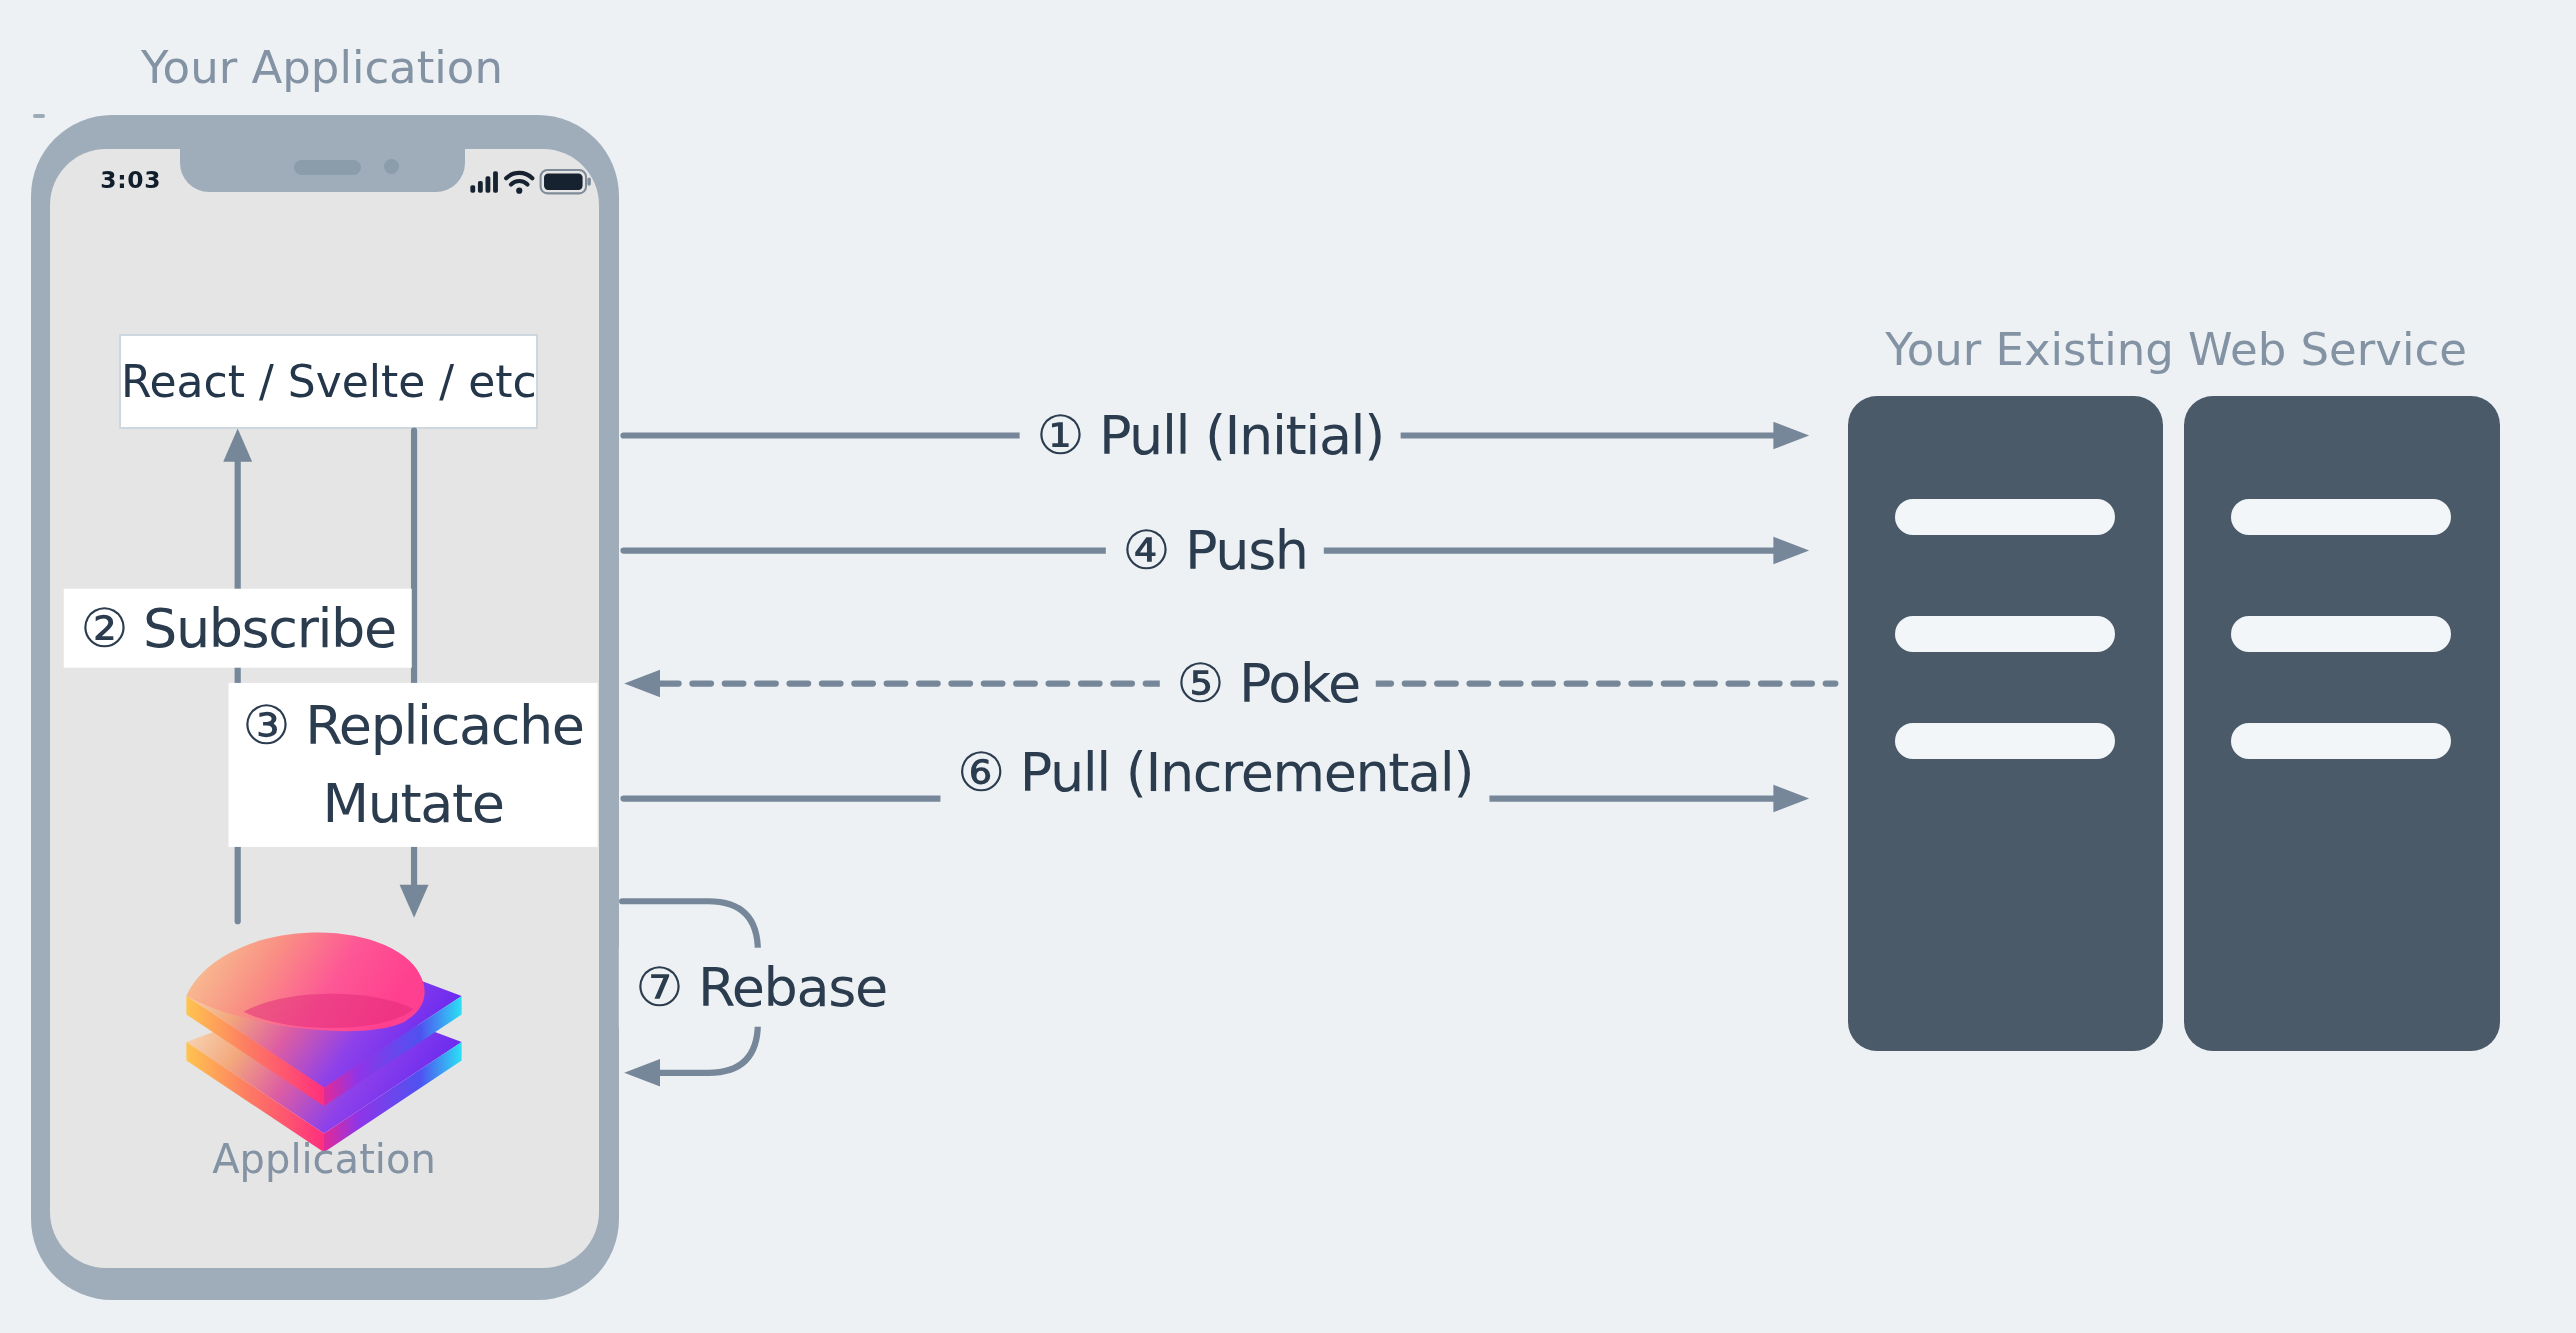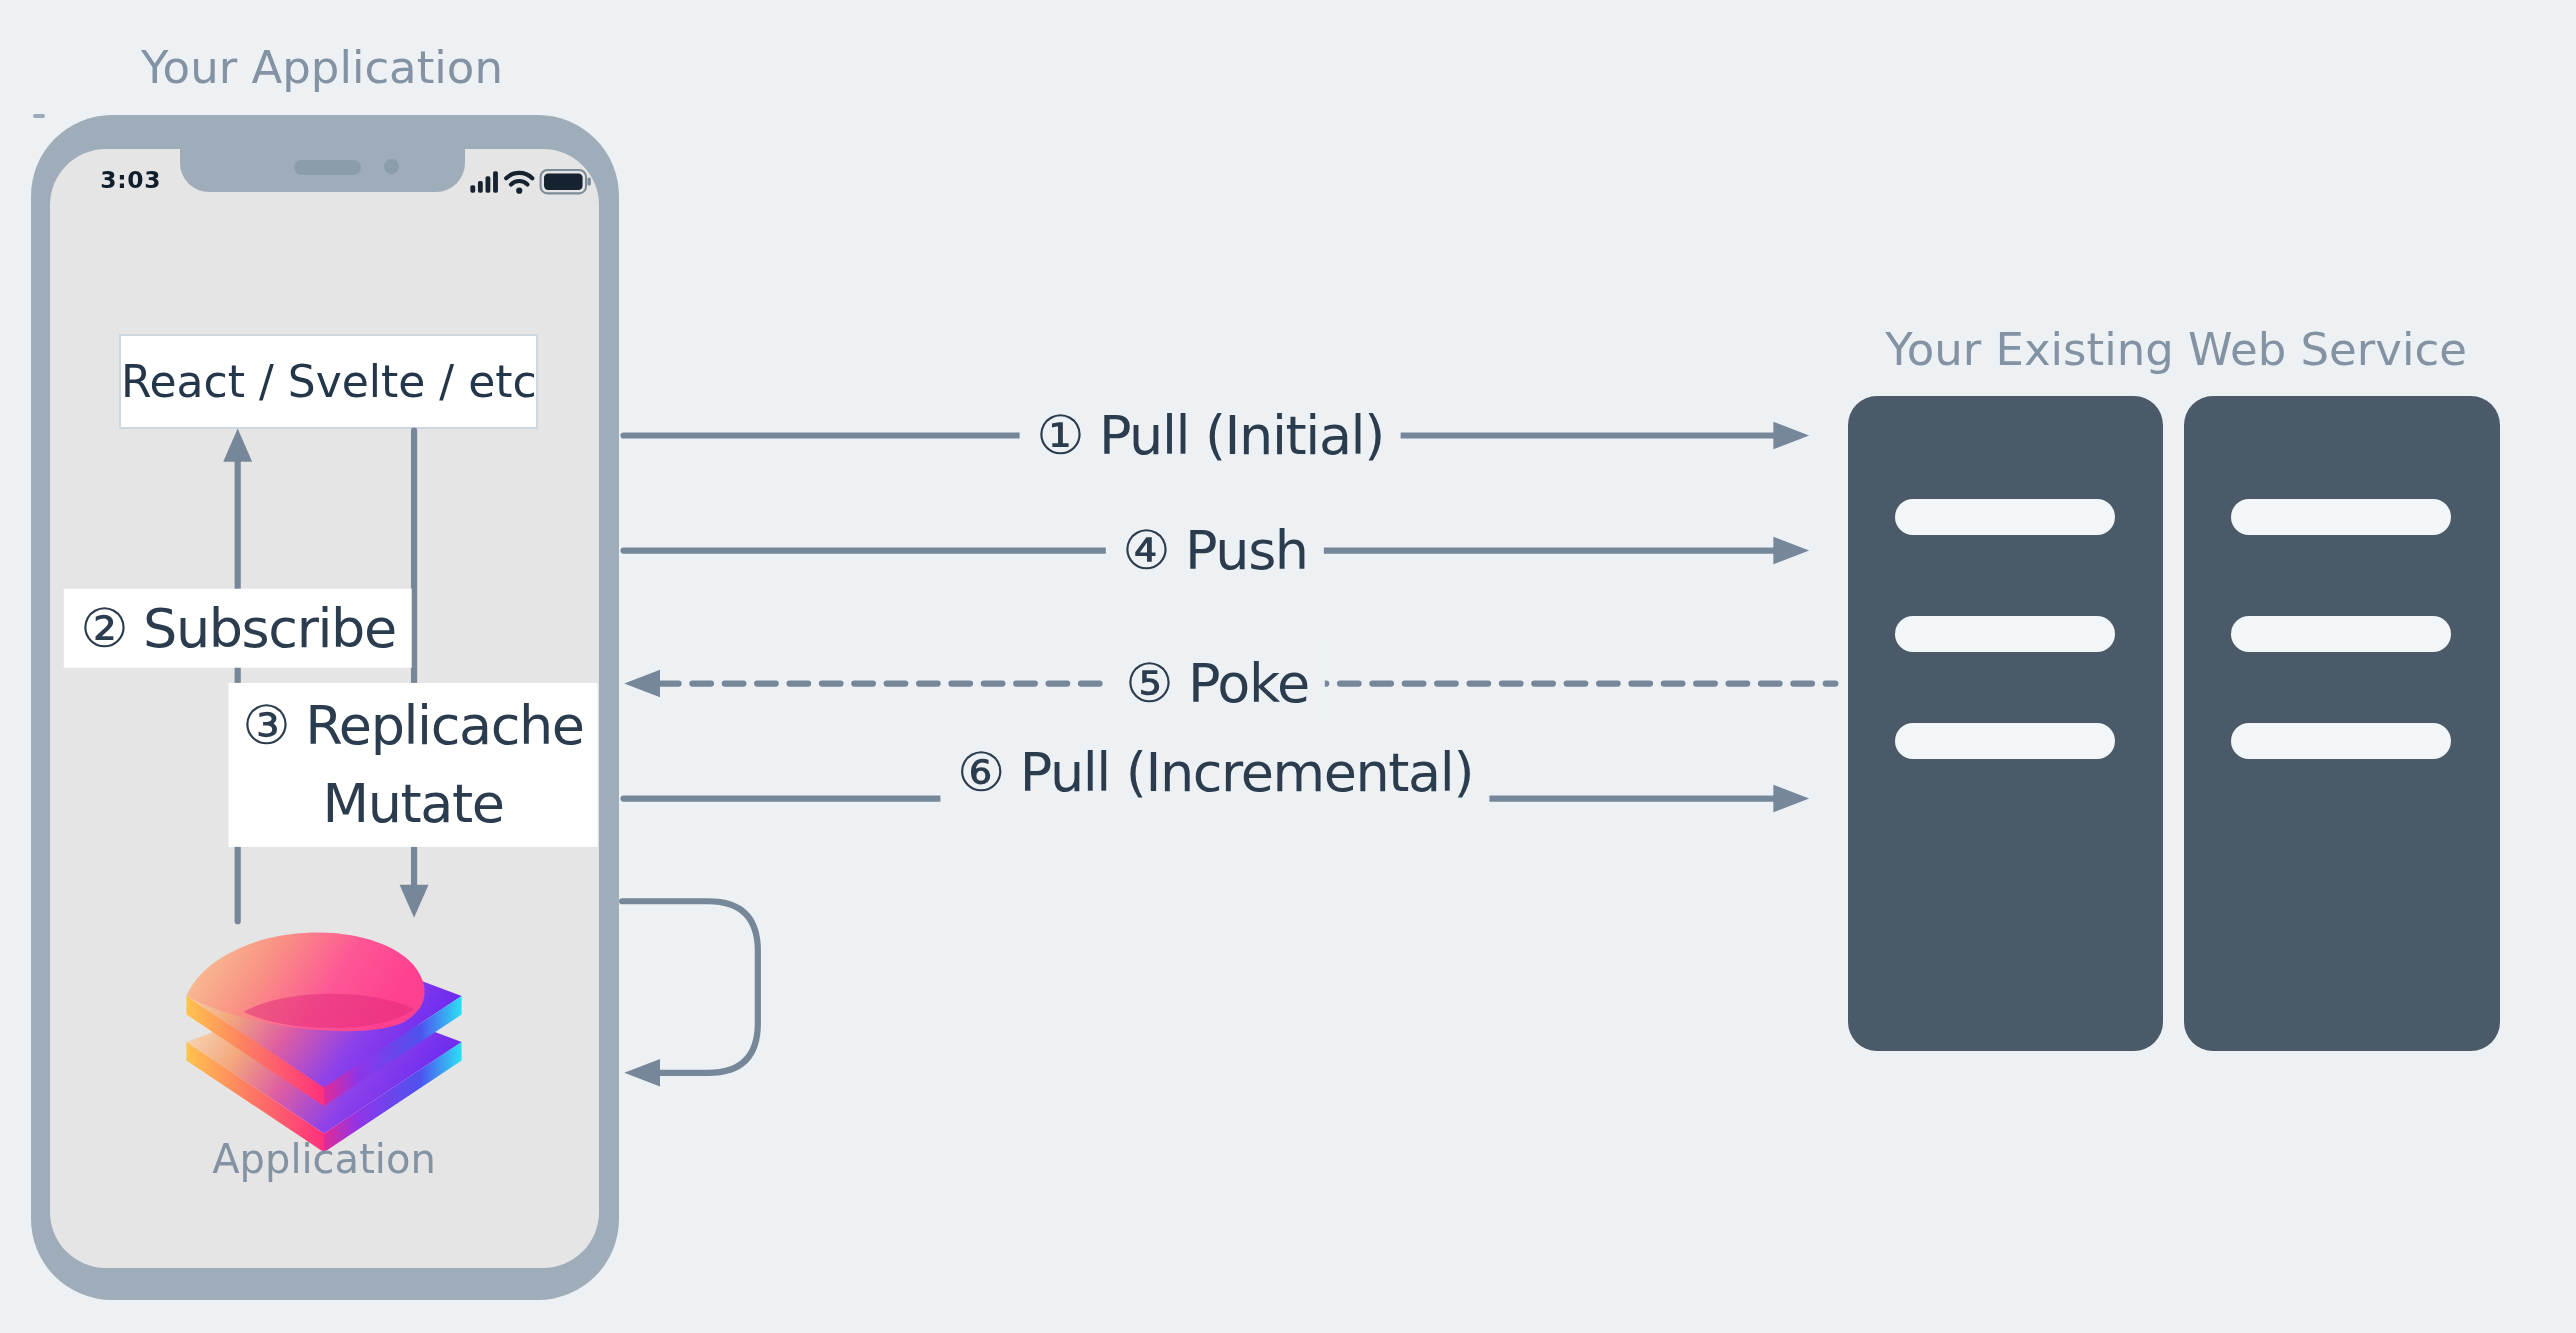--- a/index.html
+++ b/index.html
@@ -157,24 +157,25 @@
 
   <div class="step-label on-white two-line" style="left:413px;top:765px;">
     <div>③ Replicache</div>
     <div>Mutate</div>
   </div>
 
   <div class="step-label" style="left:1210px;top:435px;">① Pull (Initial)</div>
 
   <div class="step-label" style="left:1215px;top:550px;">④ Push</div>
 
-  <div class="step-label" style="left:1217px;top:683px;">⑤ Poke</div>
+  <div class="step-label" style="left:1268px;top:683px;">⑤ Poke</div>
 
   <div class="step-label" style="left:1215px;top:772px;">⑥ Pull (Incremental)</div>
 
+  <div class="step-label" style="left:761px;top:987px;">⑦ Rebase</div>
 
   <svg class="logo" width="278" height="224" viewBox="0 0 404 325">
     <defs>
       <linearGradient id="lg-face" x1="0" y1="0" x2="1" y2="0.35">
         <stop offset="0" stop-color="#f9ead0"></stop>
         <stop offset="0.3" stop-color="#f3a87c"></stop>
         <stop offset="0.52" stop-color="#dd5da2"></stop>
         <stop offset="0.75" stop-color="#8d41ea"></stop>
         <stop offset="1" stop-color="#6d2bf0"></stop>
       </linearGradient>

